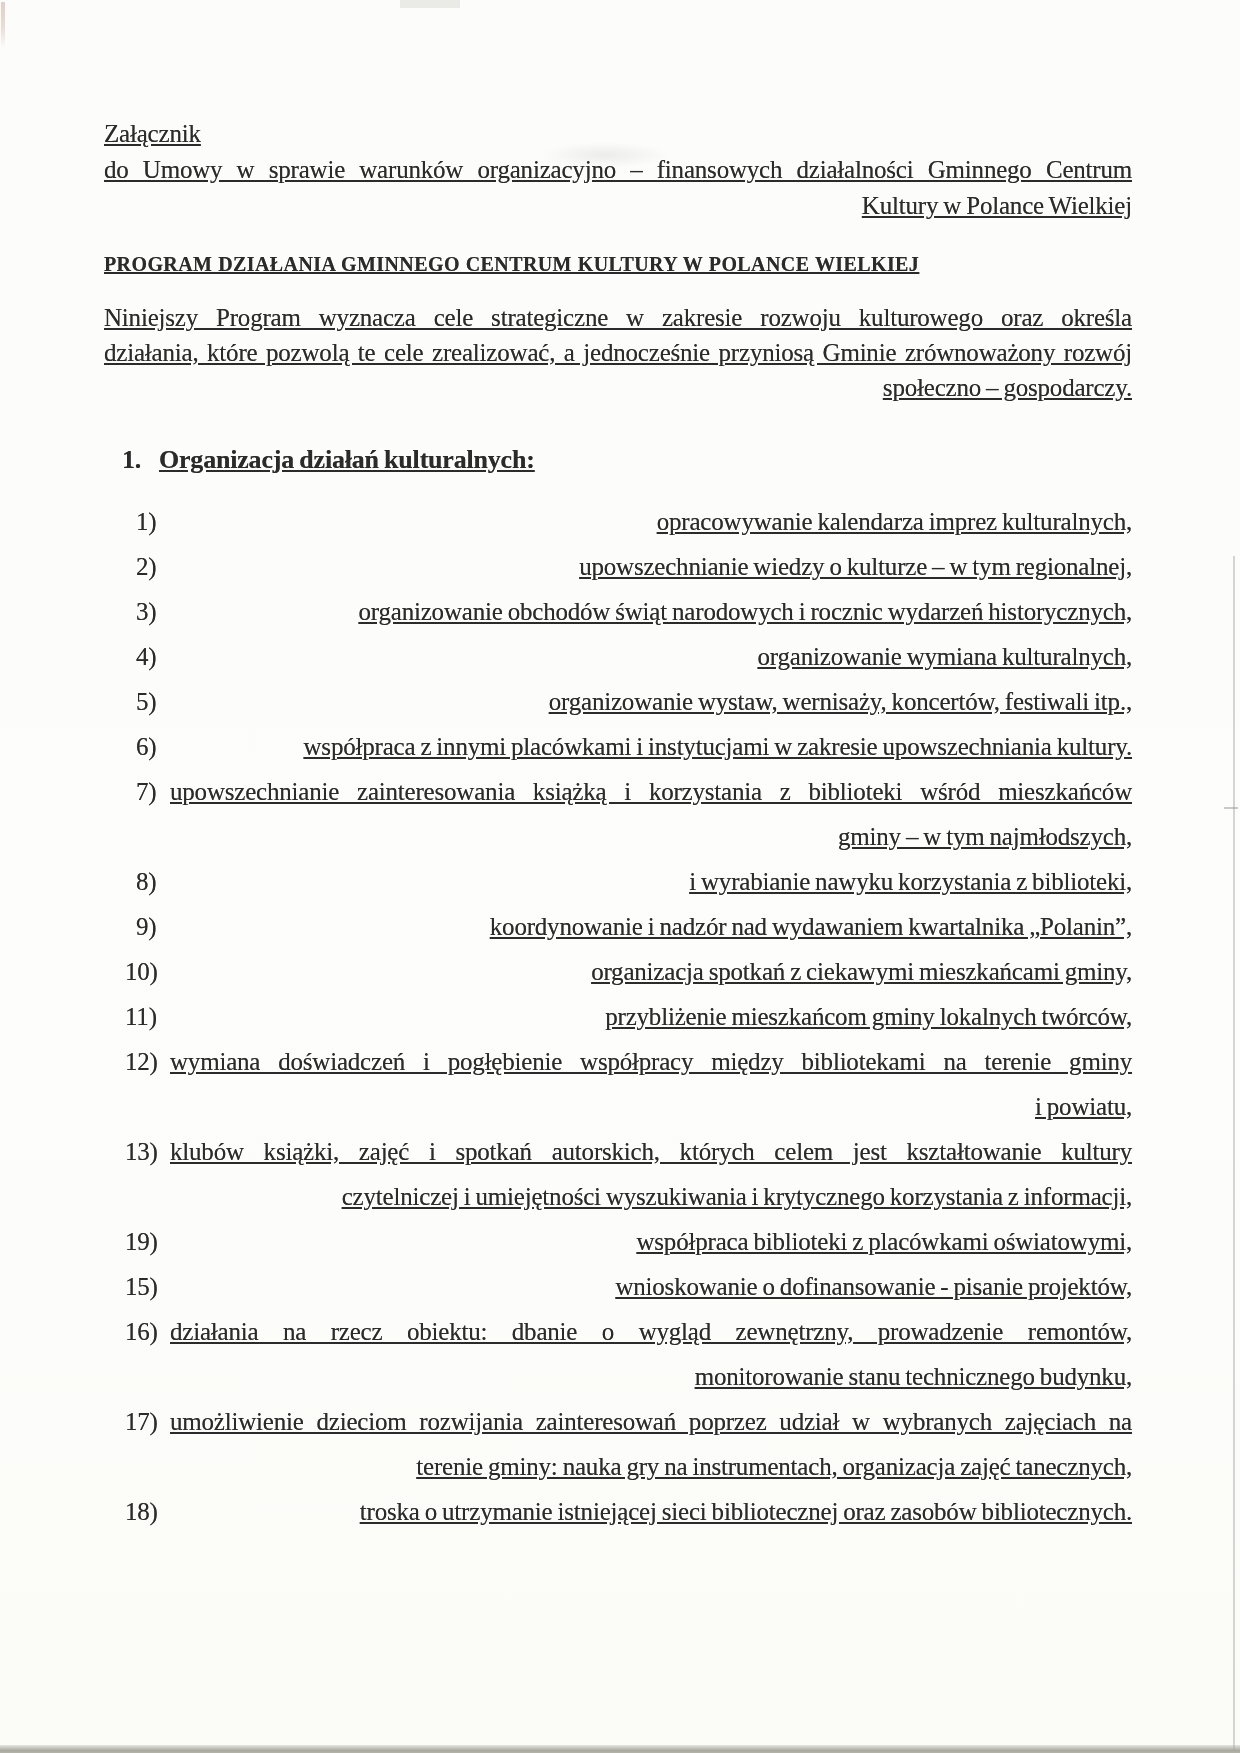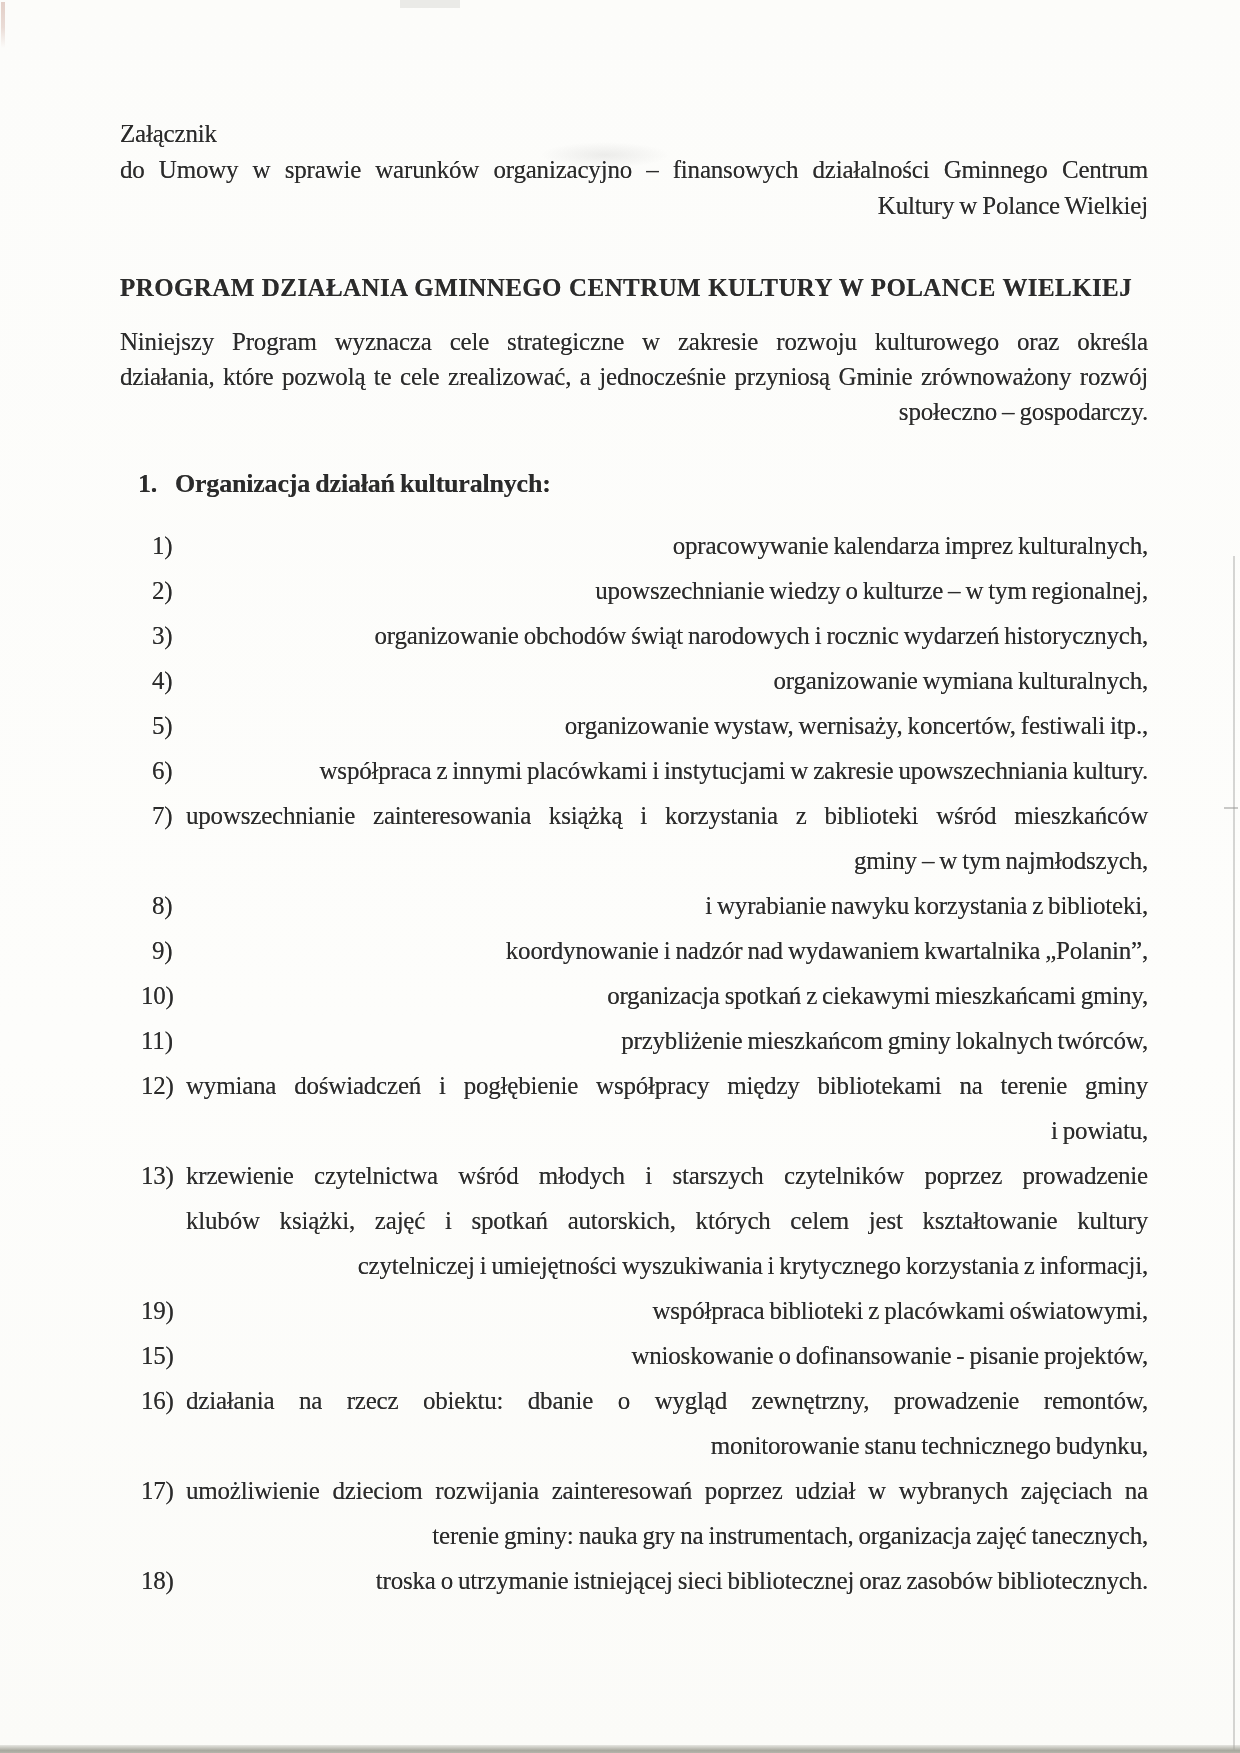--- a/index.html
+++ b/index.html
@@ -10,34 +10,35 @@
     color:#2b2b2b;
     overflow:hidden;
     position:relative;
   }
   .page{
     position:absolute;inset:0;
     background:linear-gradient(180deg,#fcfcfa 0%,#fdfdfb 60%,#fbfbf8 100%);
   }
   .content{
     position:absolute;
-    left:120px;top:0;
+    left:104px;top:0;
     width:1028px;
     font-size:25px;
     letter-spacing:-0.2px;
     word-spacing:-1px;
     text-shadow:0 0 0.6px rgba(30,30,30,.6);
+    text-decoration:underline;
   }
   .line{white-space:nowrap;text-align:right;}
   .line.fill{text-align:justify;text-align-last:justify;text-justify:inter-word;}
   .attachment-label{margin-top:116px;line-height:36px;}
   .attachment-desc{line-height:36px;}
   .doc-title{
-    margin-top:44px;line-height:40px;
-    font-weight:bold;font-size:25px;
+    margin-top:20px;line-height:40px;
+    font-weight:bold;font-size:20px;
     letter-spacing:0.4px;word-spacing:0.5px;
     white-space:nowrap;
   }
   .intro-par{margin-top:16px;line-height:35px;}
   .section-head{
     margin-top:36px;line-height:38px;
     font-weight:bold;font-size:26px;
     position:relative;padding-left:55px;white-space:nowrap;
   }
   .section-head .sec-num{position:absolute;left:18px;top:0;}
@@ -151,21 +152,20 @@
           <span class="marker m2">11)</span>
           <div class="line">przybliżenie mieszkańcom gminy lokalnych twórców,</div>
         </div>
         <div class="item">
           <span class="marker m2">12)</span>
           <div class="line fill">wymiana doświadczeń i pogłębienie współpracy między bibliotekami na terenie gminy</div>
           <div class="line">i powiatu,</div>
         </div>
         <div class="item">
           <span class="marker m2">13)</span>
-          <div class="line fill">krzewienie czytelnictwa wśród młodych i starszych czytelników poprzez prowadzenie</div>
           <div class="line fill">klubów książki, zajęć i spotkań autorskich, których celem jest kształtowanie kultury</div>
           <div class="line">czytelniczej i umiejętności wyszukiwania i krytycznego korzystania z informacji,</div>
         </div>
         <div class="item">
           <span class="marker m2">19)</span>
           <div class="line">współpraca biblioteki z placówkami oświatowymi,</div>
         </div>
         <div class="item">
           <span class="marker m2">15)</span>
           <div class="line">wnioskowanie o dofinansowanie - pisanie projektów,</div>

